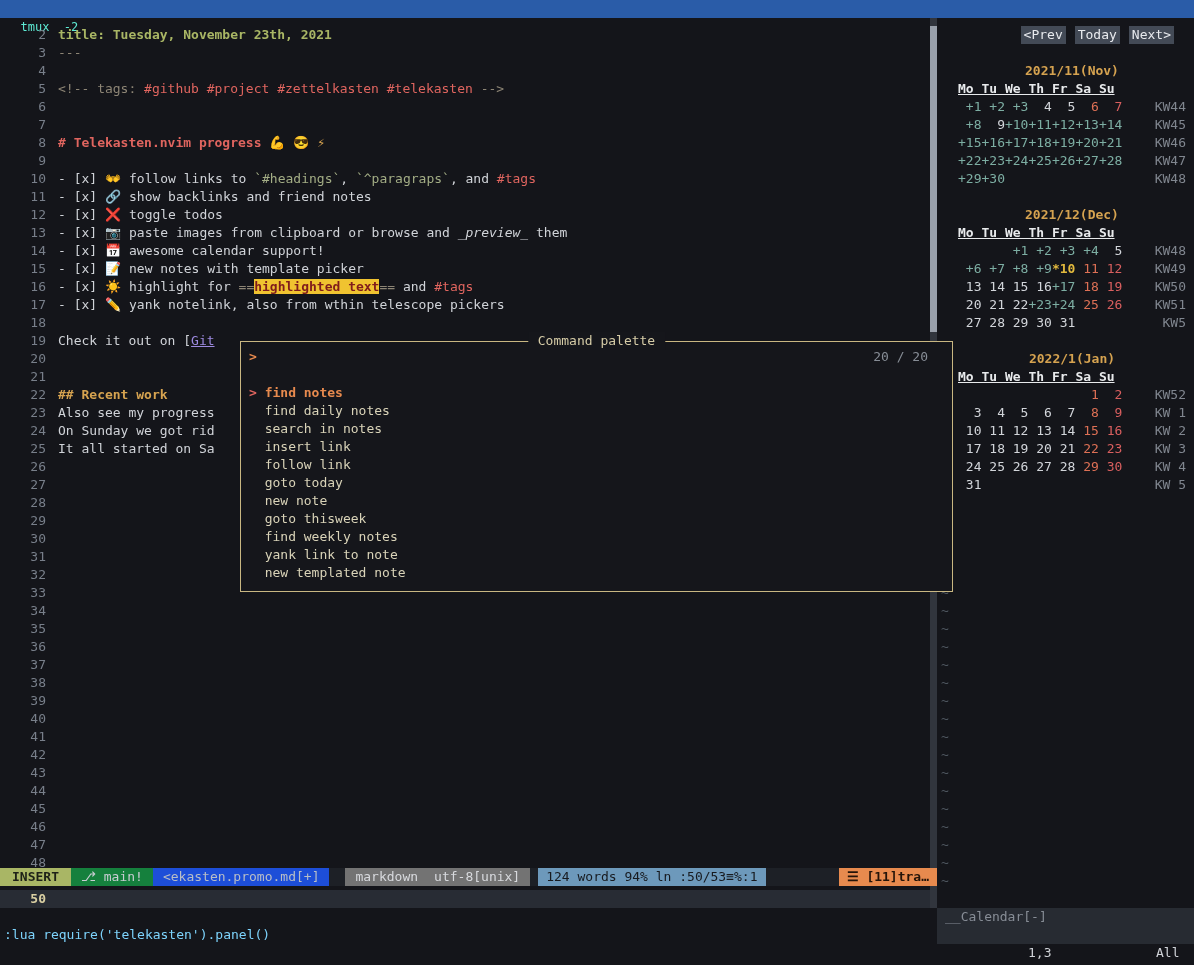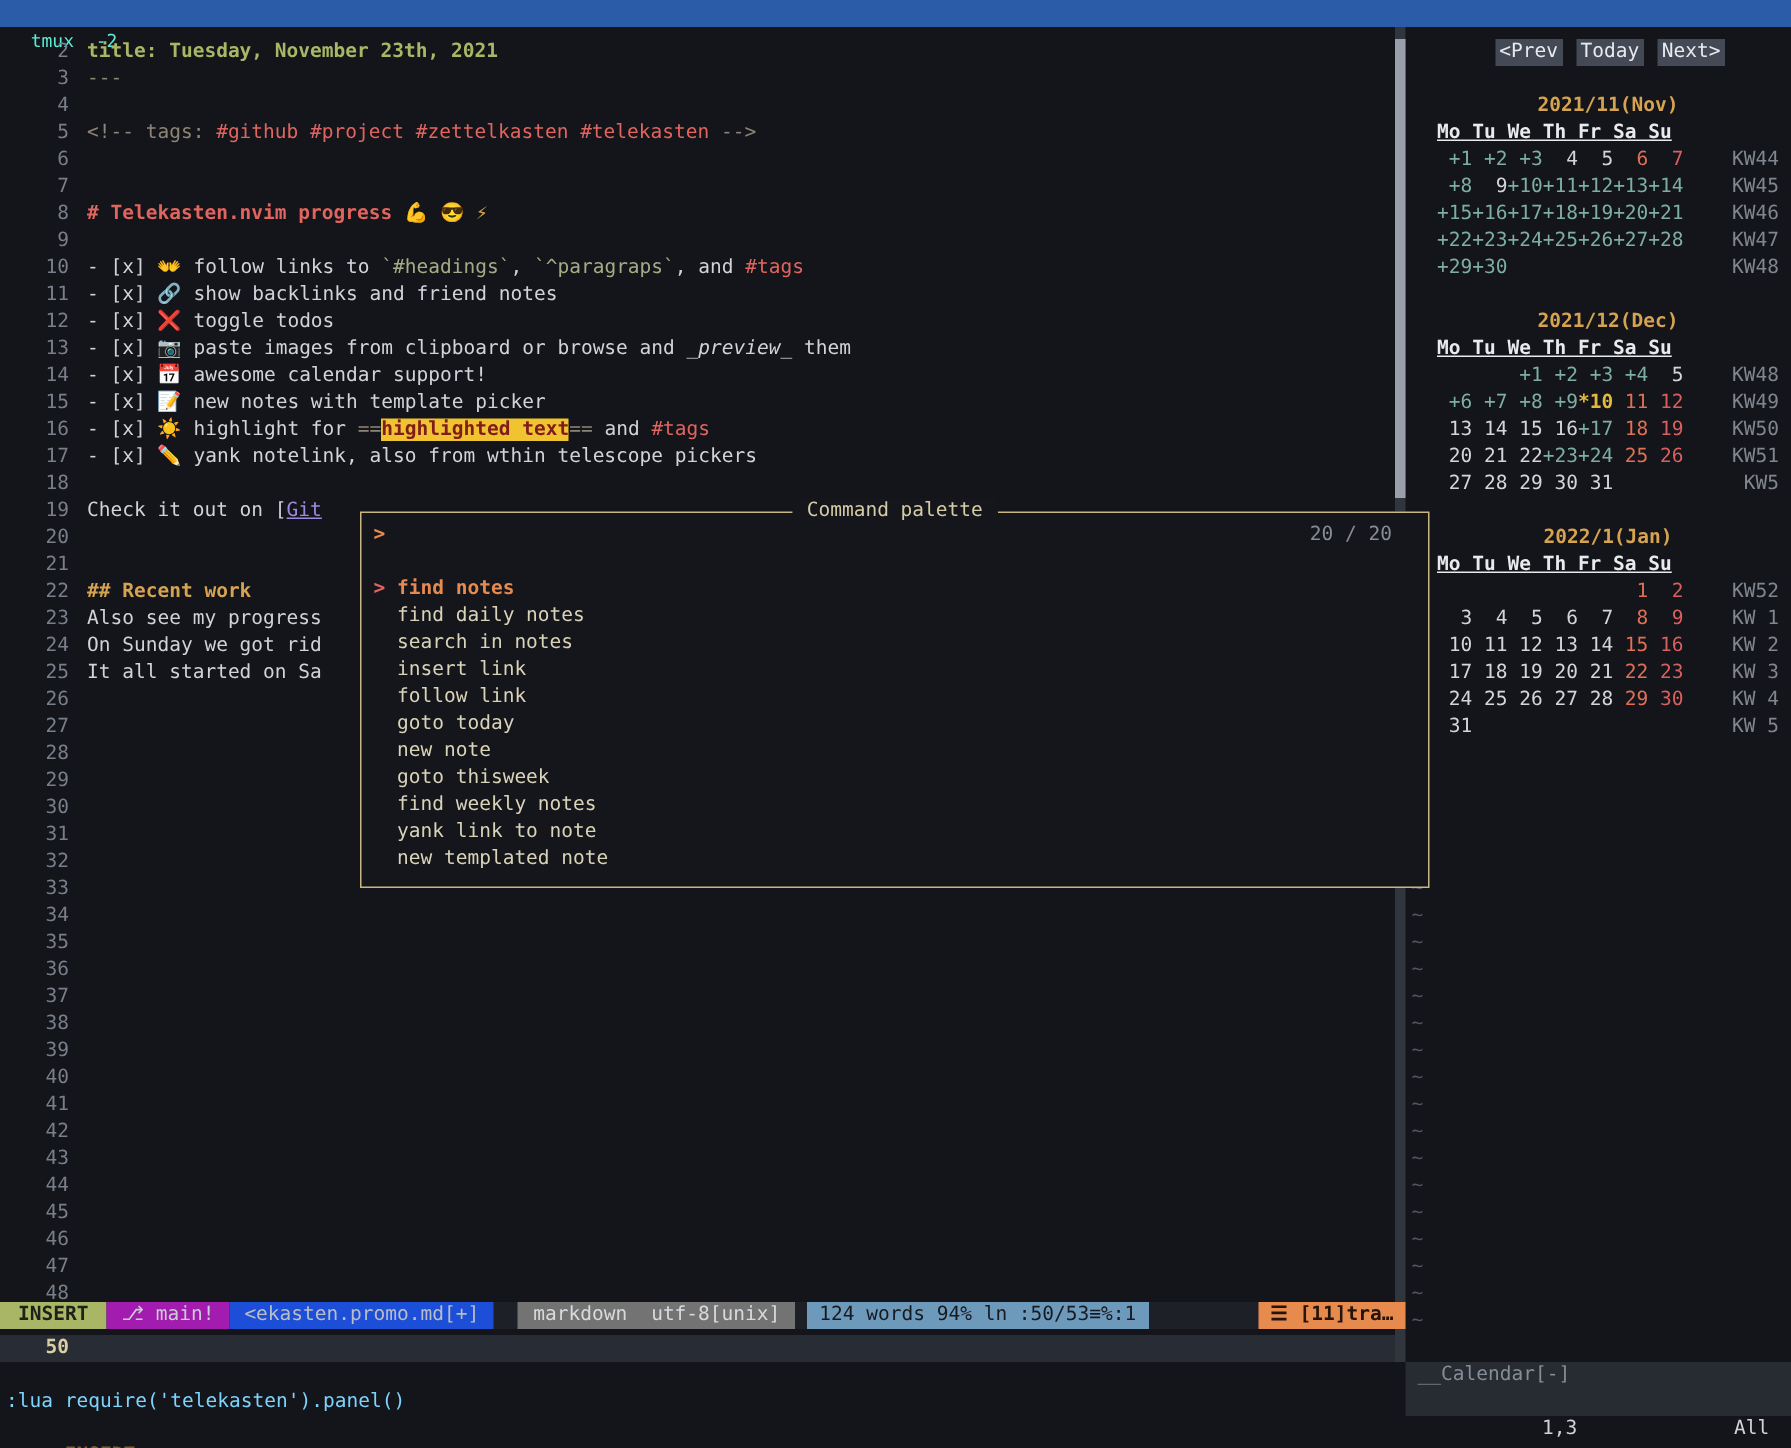--- a/index.html
+++ b/index.html
@@ -30,21 +30,21 @@
   .c-code{color:#a3ad85;}
   .c-em{color:#d0d3d8;font-style:italic;}
   .c-link{color:#9d8ae0;text-decoration:underline;}
   .c-hl{color:#801c1c;background:#f0c330;font-weight:bold;}
   .c-emoji{color:#d6a350;}
   
   .scrollbar{position:absolute;left:930px;top:18px;width:7px;height:890px;background:#31353d;}
   .sb-thumb{position:absolute;left:0;top:8px;width:7px;height:306px;background:#99a0ab;}
   
   .calwin{position:absolute;left:937px;top:18px;width:257px;height:890px;padding-top:8px;overflow:hidden;}
-  .cal-nav{height:18px;display:flex;justify-content:flex-end;gap:9px;padding-right:44px;}
+  .cal-nav{height:18px;display:flex;justify-content:flex-end;gap:9px;padding-right:20px;}
   .cal-btn{background:#434a56;color:#e8eaee;padding:0 3px;white-space:pre;cursor:default;}
   .cal-months{margin-left:21px;width:228px;position:relative;}
   .cal-blank{height:18px;}
   .cal-title{height:18px;color:#d6a350;font-weight:bold;text-align:center;white-space:pre;}
   .cal-header{height:18px;white-space:pre;}
   .cal-header span{color:#e8eaec;font-weight:bold;text-decoration:underline;}
   .cal-row{height:18px;white-space:pre;position:relative;}
   .cal-week{position:absolute;right:0;top:0;color:#80868f;}
   .d-note{color:#7daea3;}
   .d-day{color:#d2d5da;}
@@ -60,21 +60,21 @@
   .pal-input{display:flex;margin-top:6px;padding:0 24px 0 8px;height:18px;}
   .pal-prompt{color:#e78a4e;font-weight:bold;white-space:pre;}
   .pal-count{margin-left:auto;color:#878d96;white-space:pre;}
   .pal-items{margin-top:18px;}
   .pal-item{height:18px;white-space:pre;padding-left:8px;color:#d9d3b8;}
   .pal-item.selected{color:#e78a4e;font-weight:bold;}
   .pal-item.selected .caret{color:#e0655f;}
   
   .statusline{position:absolute;left:0;top:868px;width:937px;height:18px;display:flex;background:#1d2026;white-space:pre;}
   .sl-mode{background:#a9b665;color:#1e2118;font-weight:bold;padding:0 12px;}
-  .sl-branch{background:#a21caf;color:#c9cdd3;padding:0 10px;}
+  .sl-branch{background:#15803d;color:#c9cdd3;padding:0 10px;}
   .sl-file{background:#1d4ed8;color:#b9bec6;padding:0 10px;}
   .sl-ft{background:#737373;color:#d8dade;padding:0 10px;margin-left:16px;display:flex;}
   .sl-enc{margin-left:16px;}
   .sl-stats{background:#6d99bb;color:#171a1f;padding:0 8px;margin-left:8px;}
   .sl-tabs{background:#e78a4e;color:#241409;font-weight:bold;padding:0 8px;margin-left:auto;}
   .sl-cal{position:absolute;left:937px;top:908px;width:257px;height:36px;background:#272b32;color:#878d96;padding-left:8px;white-space:pre;}
   
   .cmdline{position:absolute;left:0;top:926px;width:100%;height:18px;padding-left:4px;color:#7dd3fc;white-space:pre;}
   .ruler{position:absolute;left:0;top:944px;width:100%;height:18px;white-space:pre;}
   .ruler-mode{color:#d6a350;font-weight:bold;padding-left:4px;}

